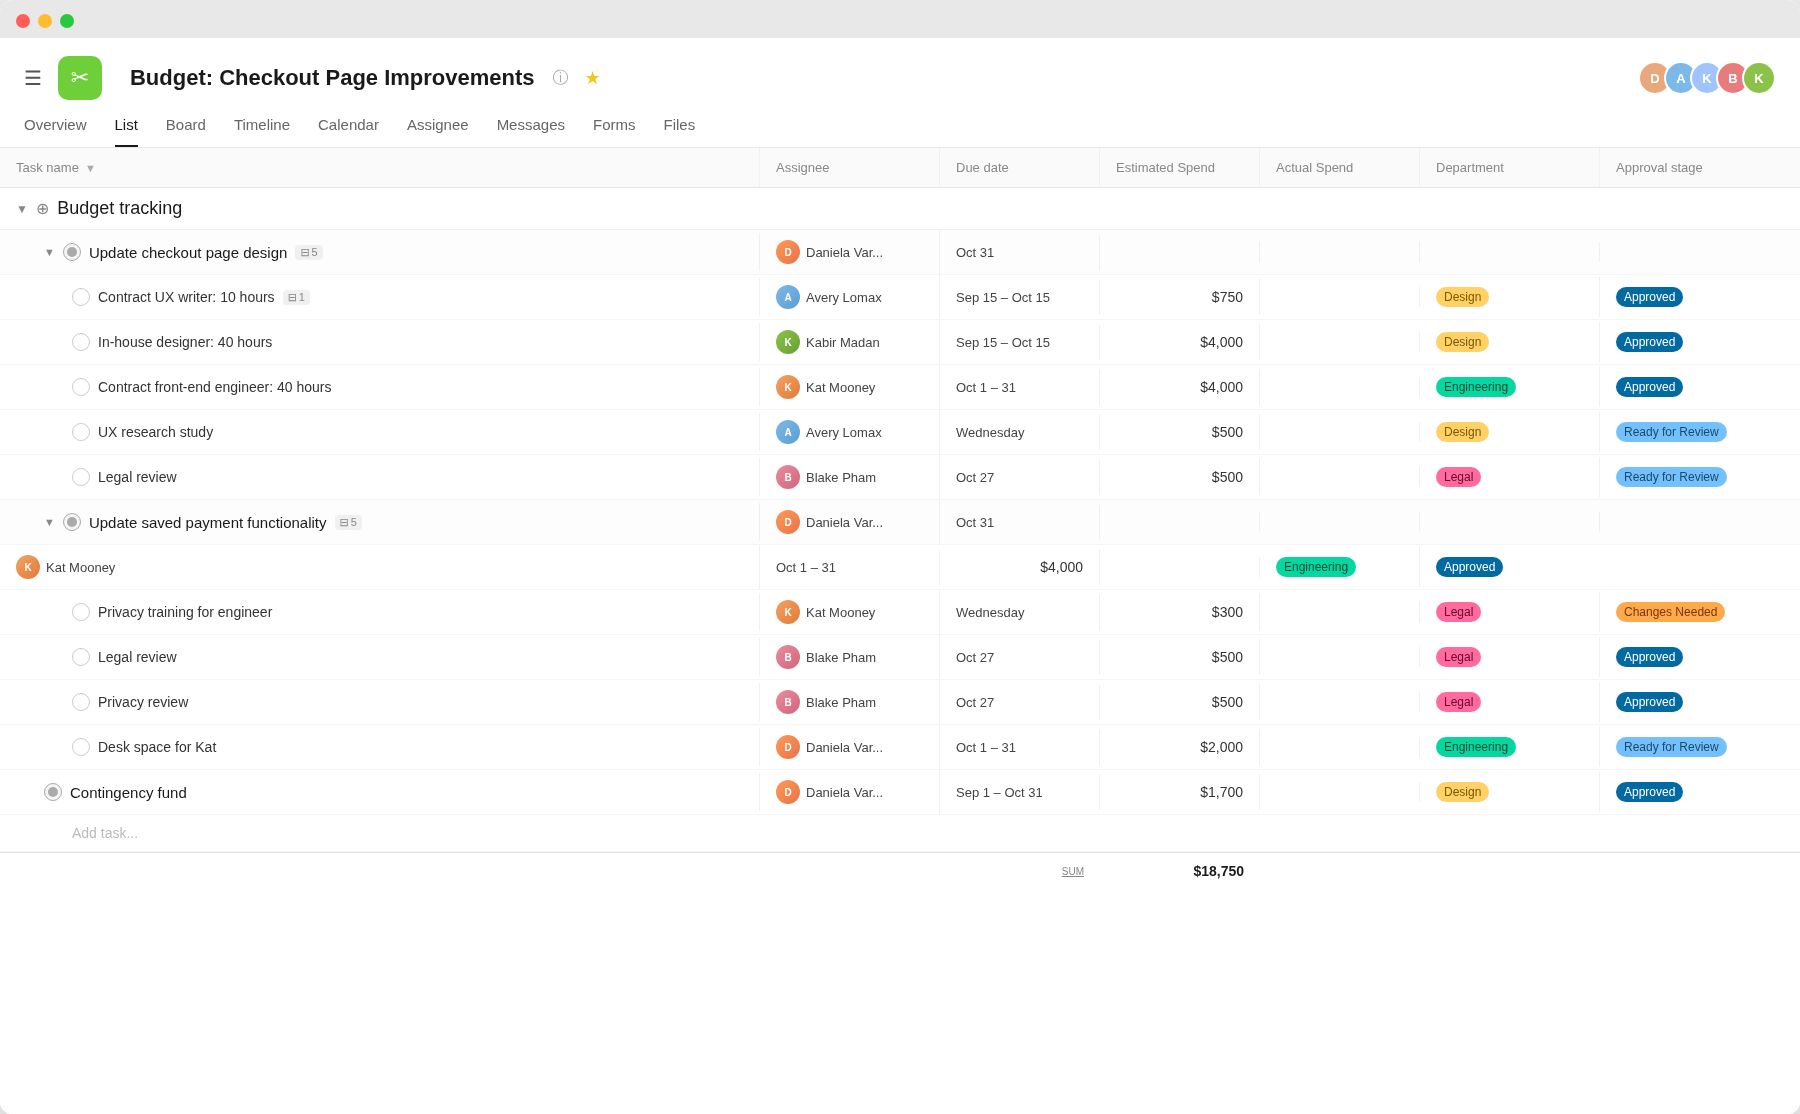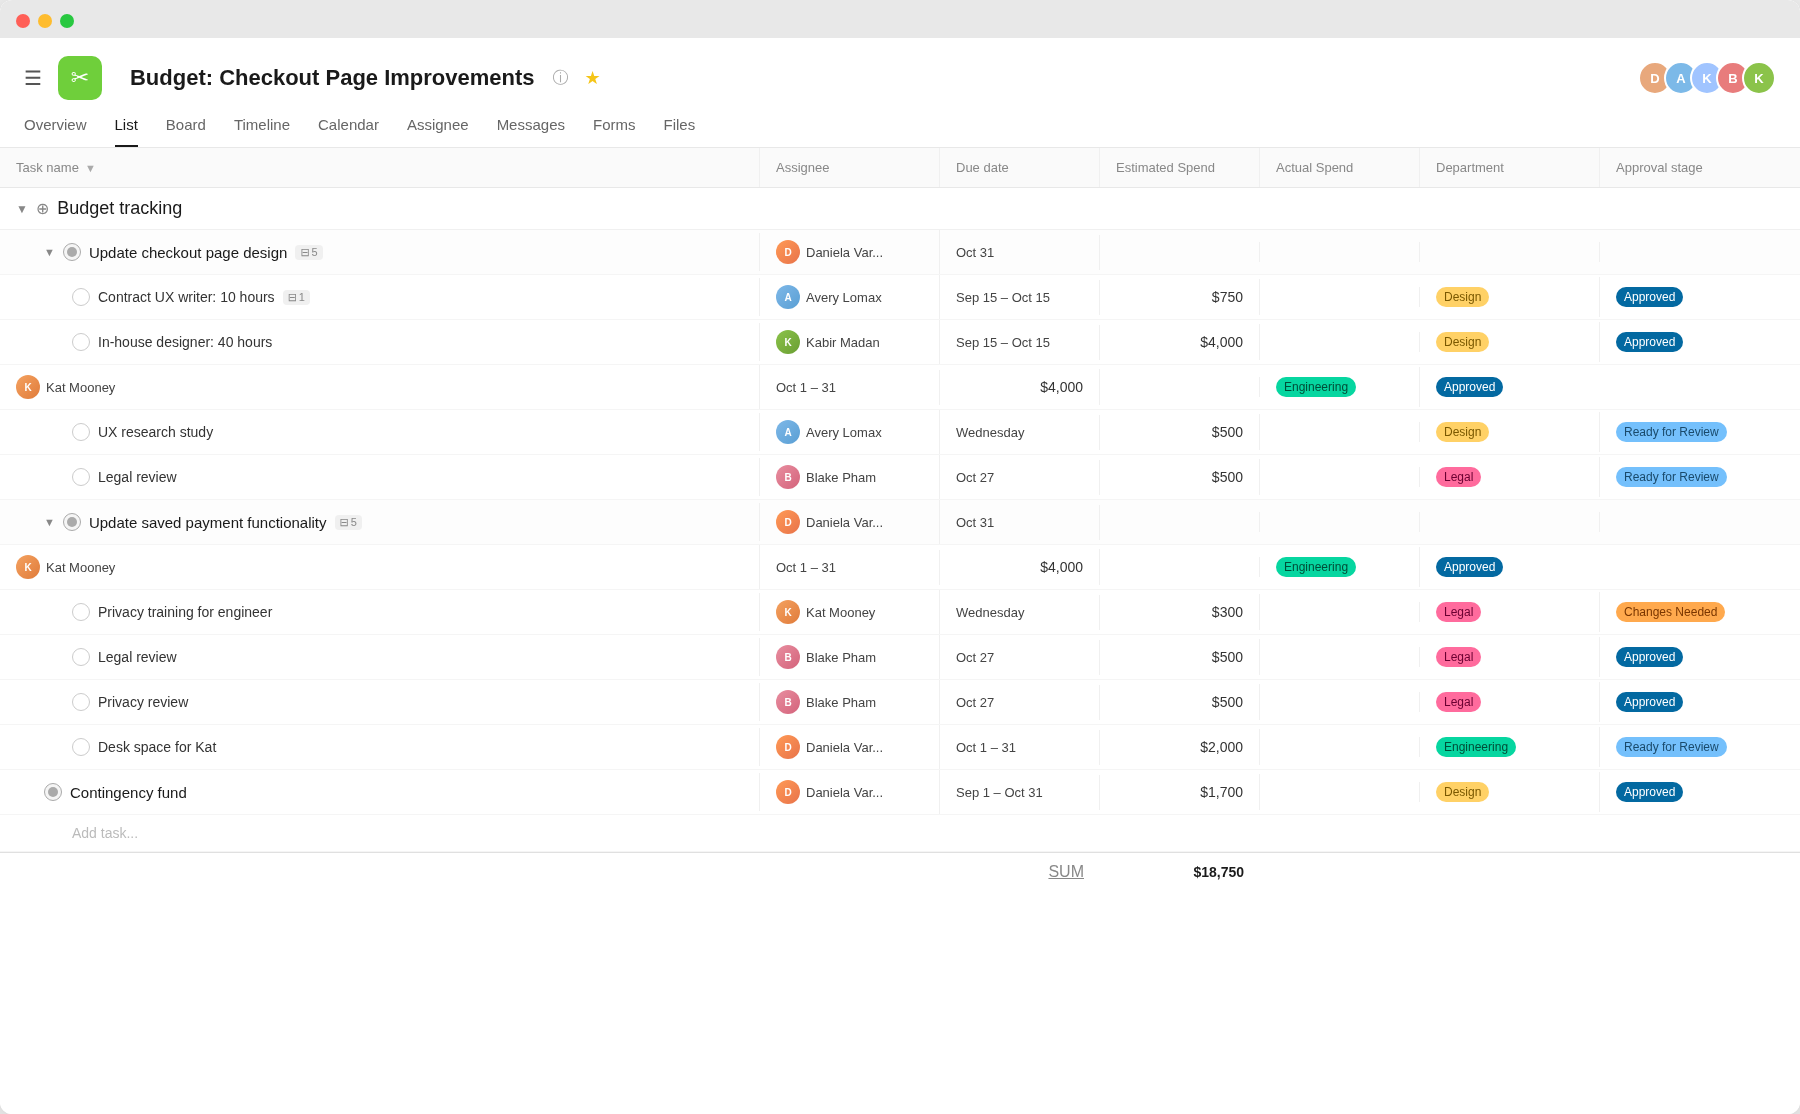--- a/index.html
+++ b/index.html
@@ -478,20 +478,24 @@
         <div class="task-cell"></div>
         <div class="task-cell">
           <span class="badge badge-design">Design</span>
         </div>
         <div class="task-cell">
           <span class="badge badge-approved">Approved</span>
         </div>
       </div>
 
       <div class="task-row">
+        <div class="task-cell task-indent-2">
+          <div class="circle-check"></div>
+          <span class="task-name-text">Contract front-end engineer: 40 hours</span>
+        </div>
         <div class="task-cell">
           <div class="assignee-cell">
             <div class="assignee-avatar aa-kat">K</div>
             <span class="assignee-name">Kat Mooney</span>
           </div>
         </div>
         <div class="task-cell">
           <span class="date-text">Oct 1 – 31</span>
         </div>
         <div class="task-cell amount-text">$4,000</div>
@@ -719,21 +723,21 @@
         <div class="task-cell">
           <span class="badge badge-approved">Approved</span>
         </div>
       </div>
 
       <div class="add-task-row">Add task...</div>
 
       <div class="sum-row">
         <div></div>
         <div></div>
-        <div style="padding: 10px 16px; font-size: 16px; color: #888; text-align: right; display: flex; align-items: center; justify-content: flex-end; text-decoration: underline;">SUM</div>
+        <div style="padding: 10px 16px; font-size: 10px; color: #888; text-align: right; display: flex; align-items: center; justify-content: flex-end; text-decoration: underline;">SUM</div>
         <div style="padding: 10px 16px; font-size: 14px; font-weight: 600; color: #1a1a1a; text-align: right;">$18,750</div>
         <div></div>
         <div></div>
         <div></div>
       </div>
 
     </div>
   </div>
 </div>
 

